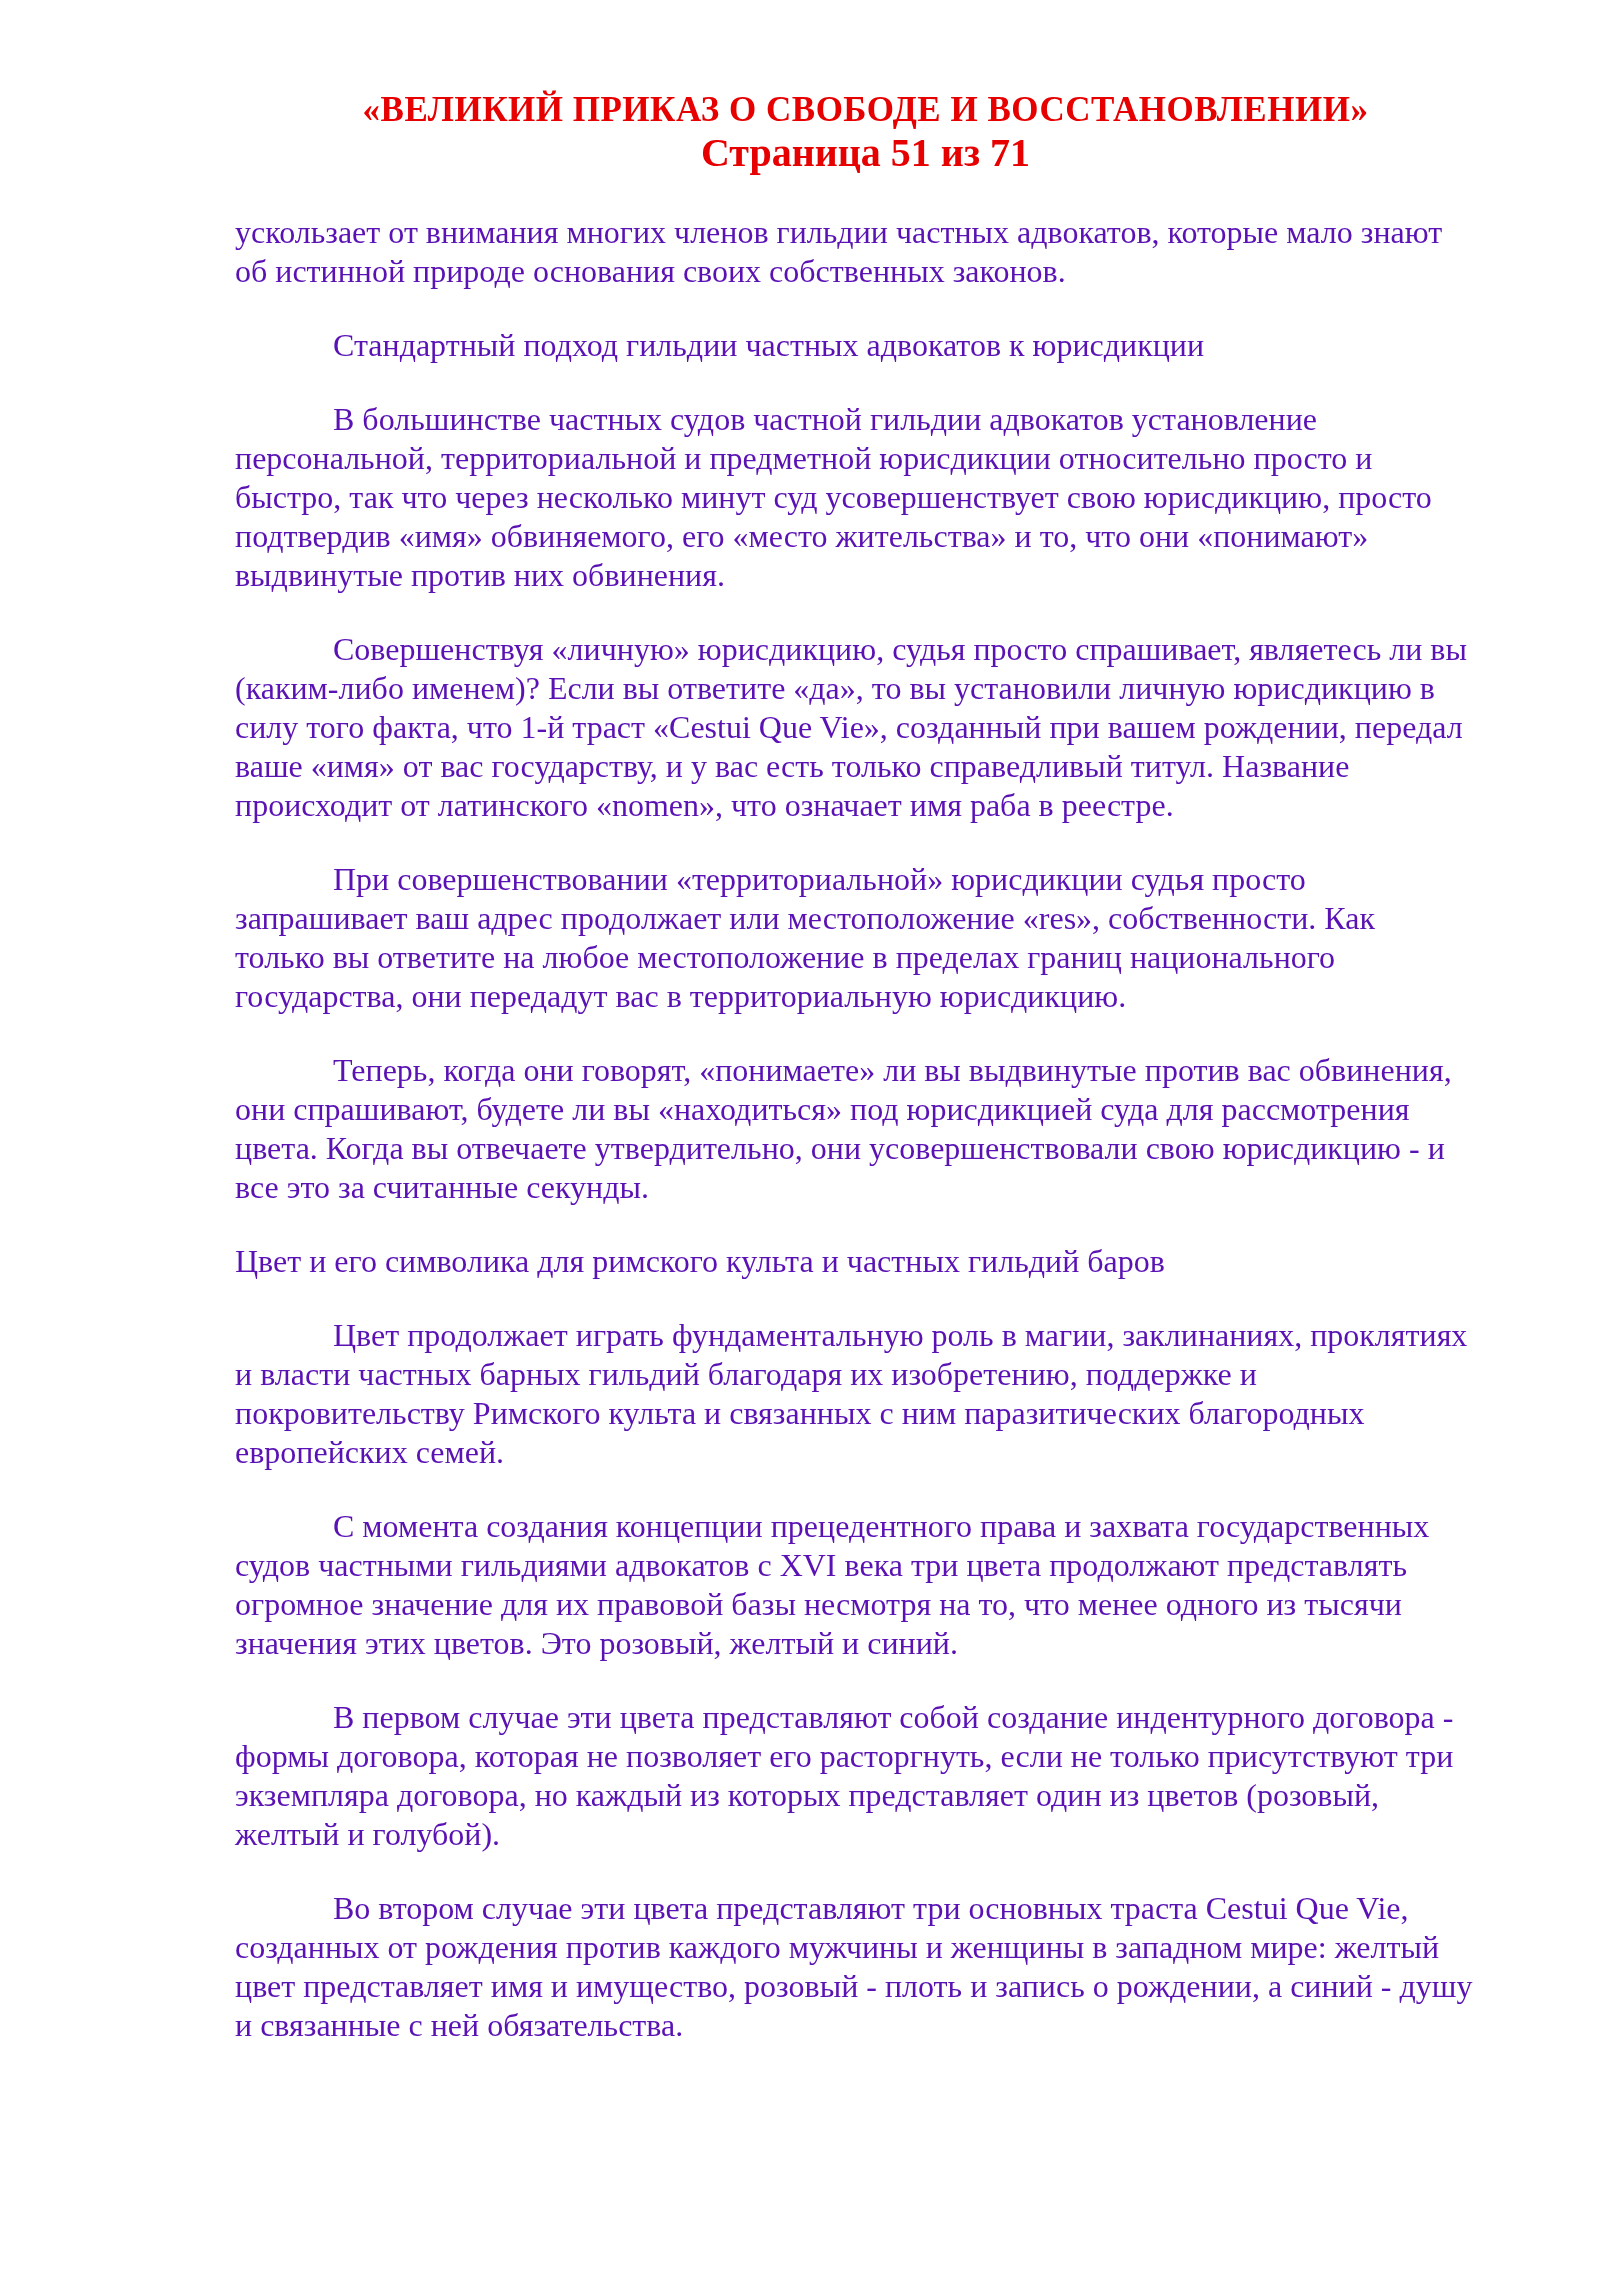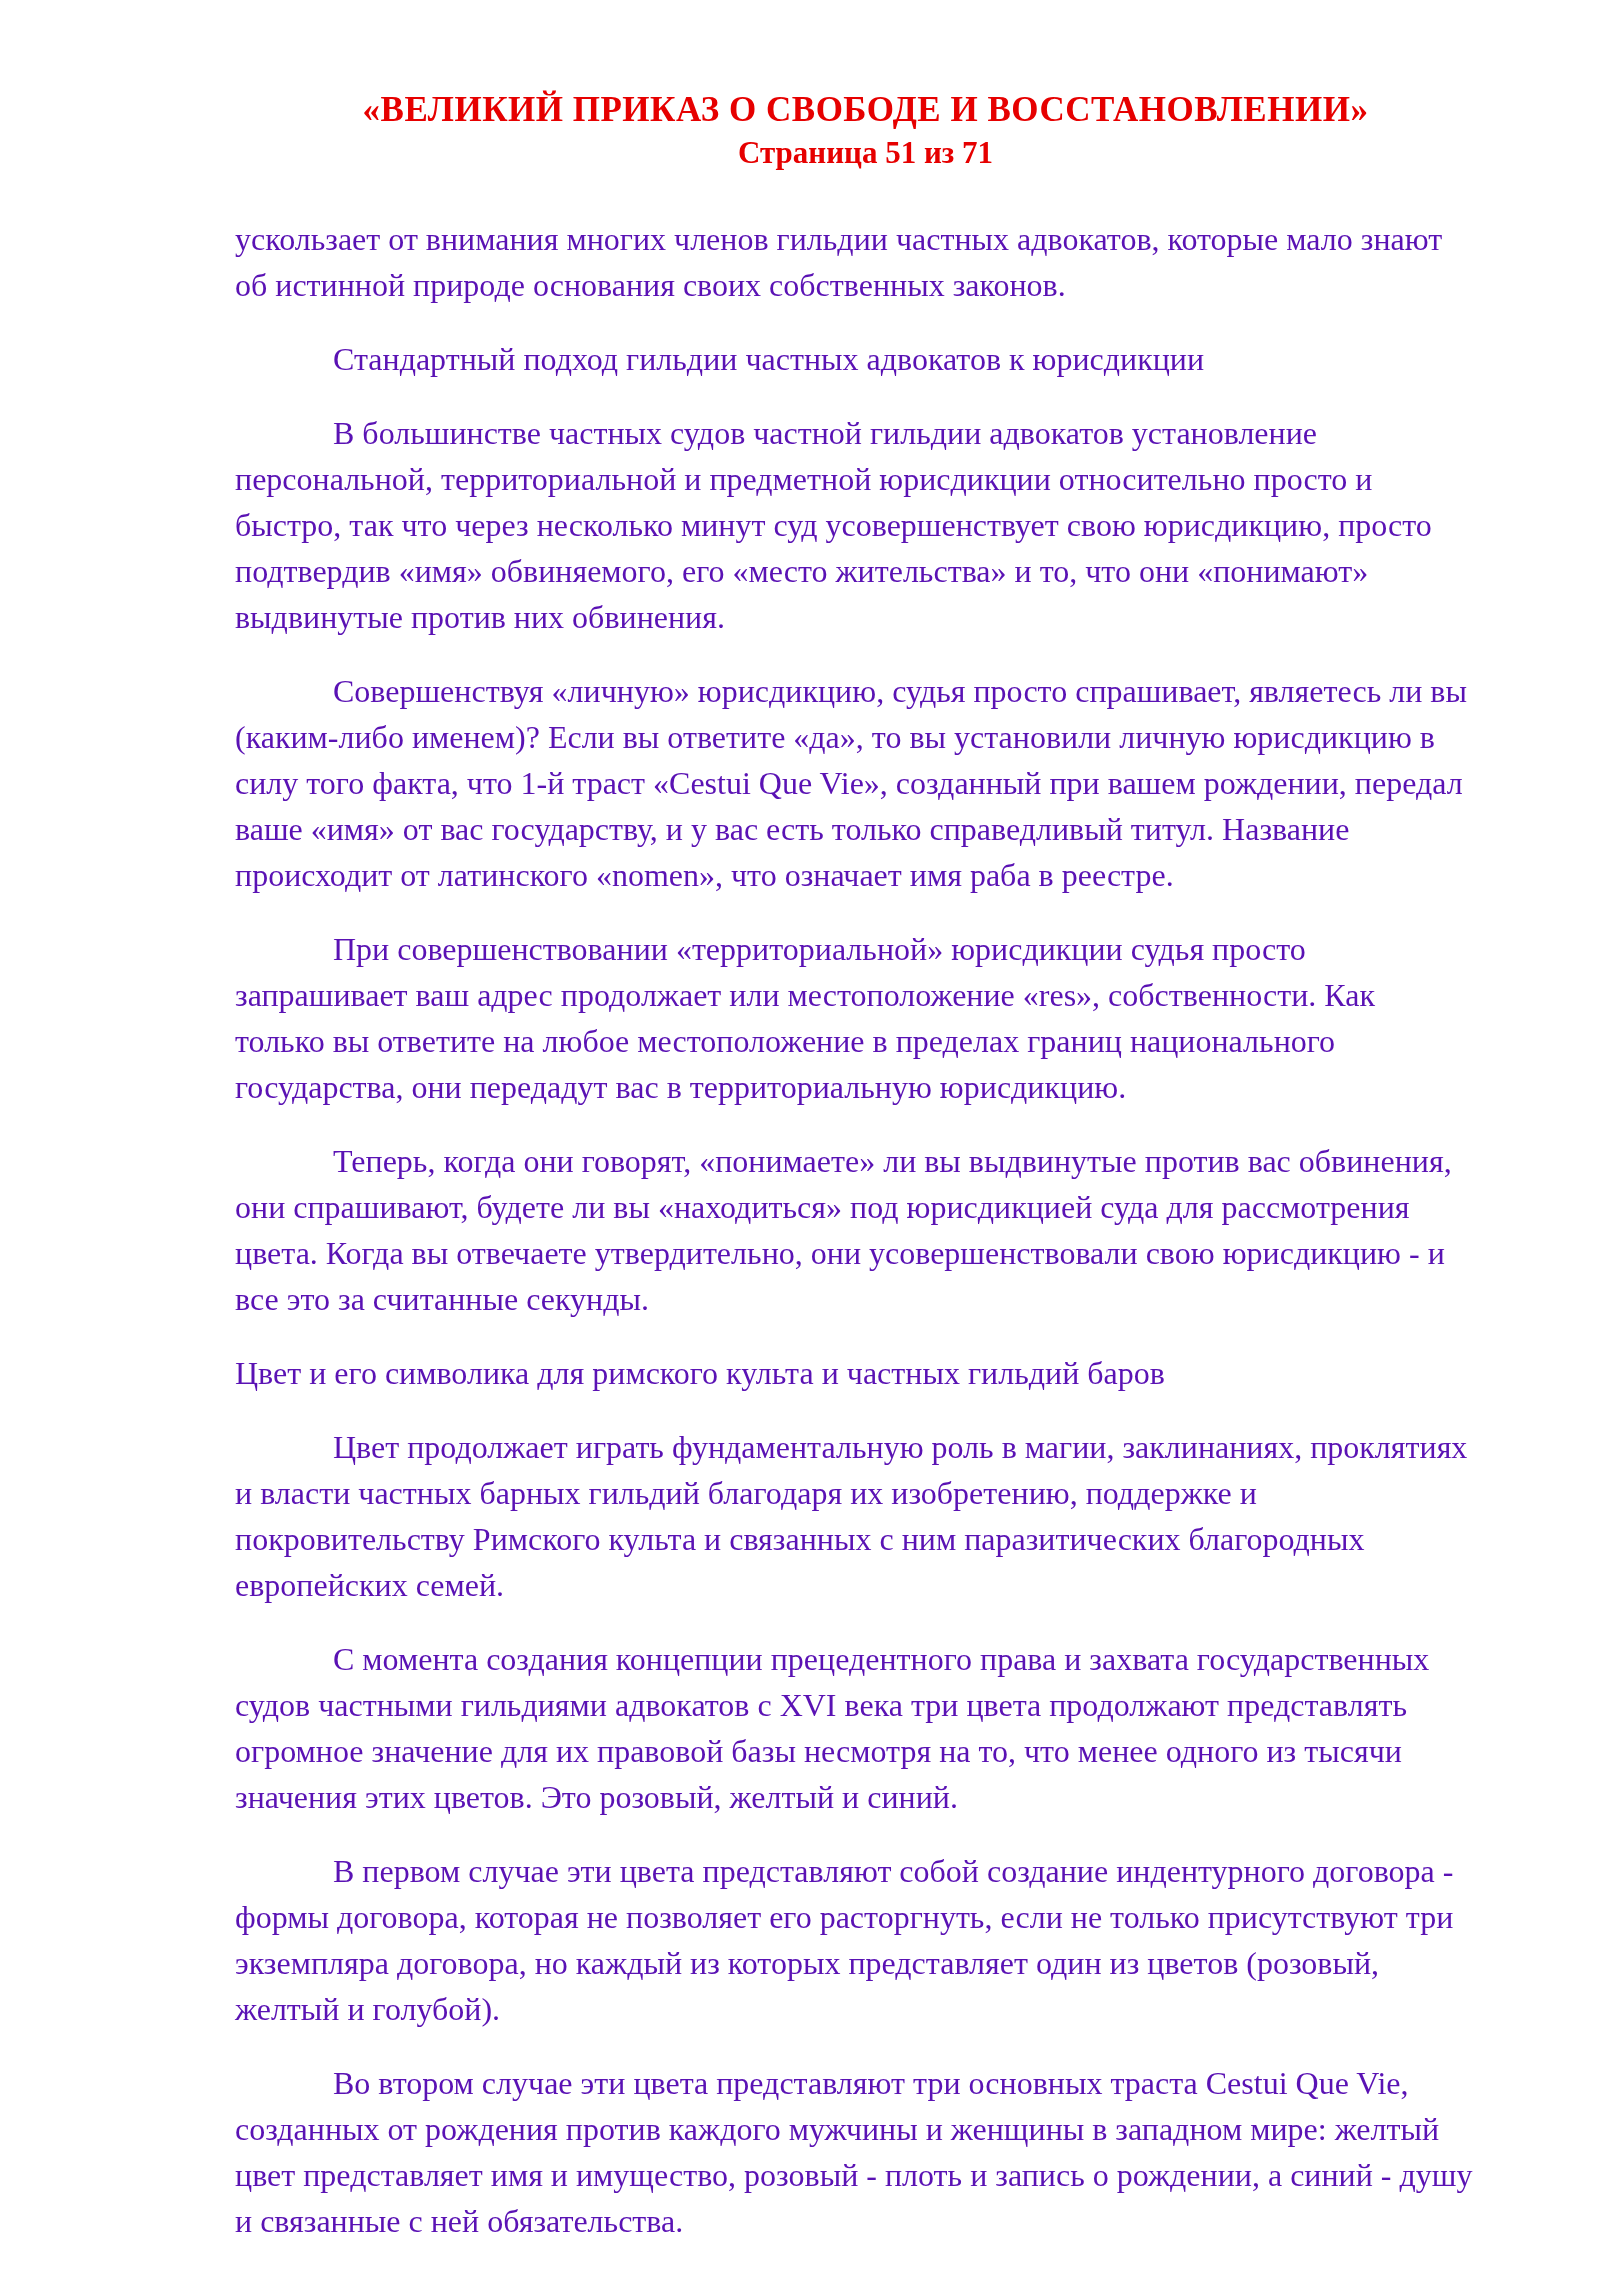--- a/index.html
+++ b/index.html
@@ -17,32 +17,32 @@
     margin-right: 125px;
     text-align: center;
     font-weight: bold;
   }
   .doc-title {
     font-size: 35px;
     line-height: 43px;
     letter-spacing: 0.5px;
   }
   .page-indicator {
-    font-size: 31px;
+    font-size: 40px;
     line-height: 43px;
   }
   .content {
     margin-left: 235px;
     margin-right: 125px;
     padding-top: 39px;
     font-size: 32px;
     line-height: 39px;
   }
   .para { margin: 0 0 35px 0; }
-  .line { white-space: nowrap; margin-top: 7px; }
+  .line { white-space: nowrap; }
   .para.indent .line:first-child { padding-left: 98px; }
 </style>
 </head>
 <body>
 
 <div class="page" style="background: rgb(255, 255, 255);">
   <div class="header" style="color: rgb(230, 0, 0);">
     <div class="doc-title">«ВЕЛИКИЙ ПРИКАЗ О СВОБОДЕ И ВОССТАНОВЛЕНИИ»</div>
     <div class="page-indicator">Страница 51 из 71</div>
   </div>

